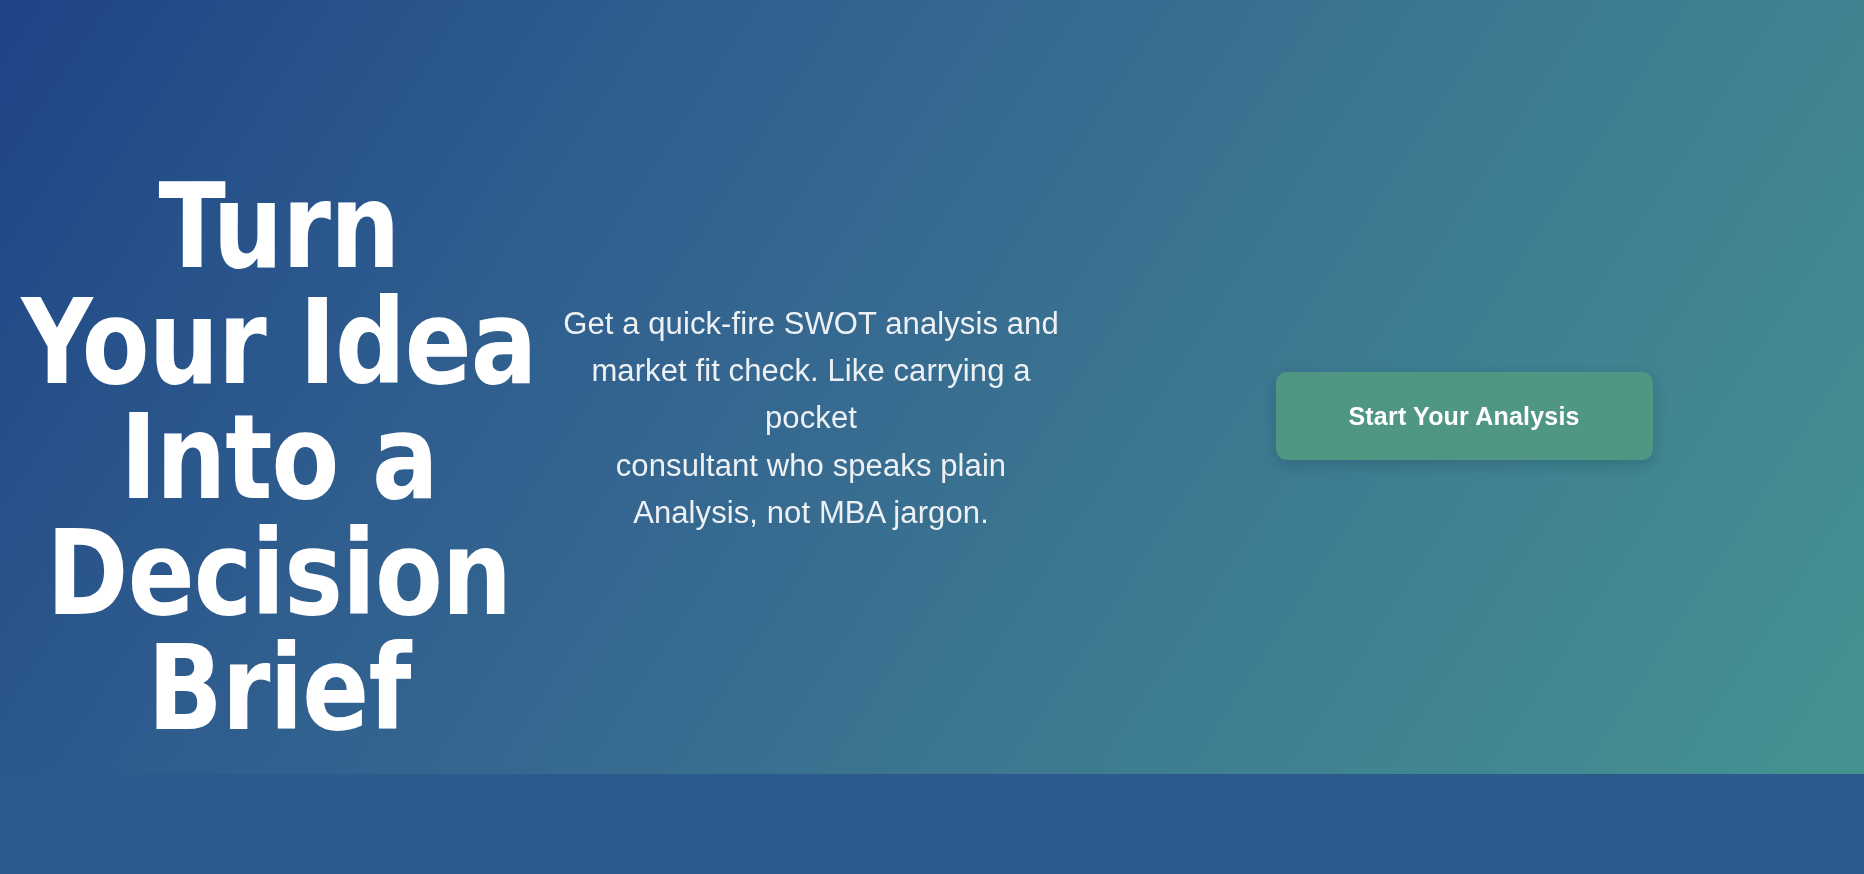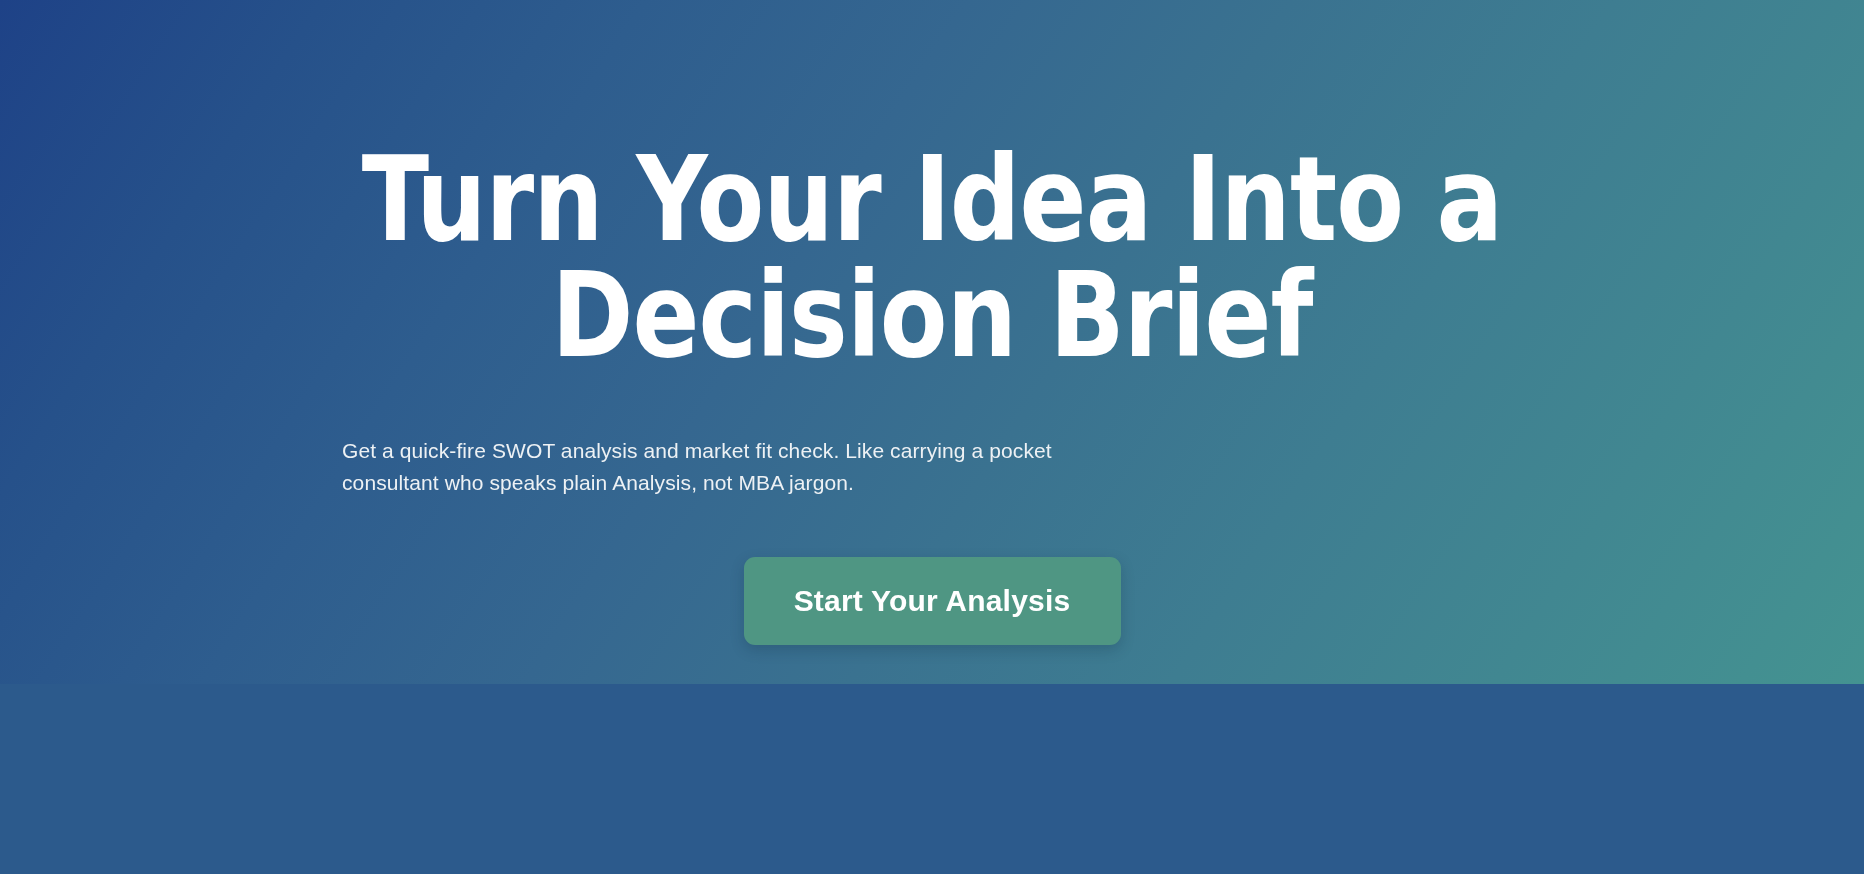--- a/index.html
+++ b/index.html
@@ -12,34 +12,33 @@
   }
 
   body {
     font-family: "Liberation Sans", "DejaVu Sans", sans-serif;
     background: #2c5a8c;
   }
 
   #hero {
     position: relative;
     width: 1864px;
-    height: 684px;
+    height: 774px;
     background-image: linear-gradient(
       123deg,
       #1e4287 0%,
       #26518a 14%,
       #2e5d8e 28%,
       #356790 42%,
       #3a7290 56%,
       #3e7d91 70%,
       #418791 84%,
       #449391 100%
     );
     display: flex;
-    flex-direction: column;
     align-items: center;
     justify-content: flex-start;
     overflow: hidden;
   }
 
   
   .headline {
     width: 1300px;
     margin-top: 142px;
     text-align: center;
@@ -54,23 +53,23 @@
   }
   .headline .hl-line {
     display: block;
     transform: scaleX(0.93);
   }
 
   
   .subtitle {
     width: 1180px;
     margin-top: 62px;
-    text-align: left;
+    text-align: center;
     color: #edf1f4;
-    font-size: 21px;
+    font-size: 31px;
     font-weight: normal;
     line-height: 1.52;
     letter-spacing: 0.1px;
   }
   .subtitle .sub-line { display: block; }
 
   
   .cta-wrap {
     margin-top: 58px;
     display: flex;
@@ -80,21 +79,21 @@
 
   .cta-button {
     width: 377px;
     height: 88px;
     border: none;
     outline: none;
     border-radius: 11px;
     background-color: #4f9683;
     color: #ffffff;
     font-family: "Liberation Sans", "DejaVu Sans", sans-serif;
-    font-size: 30px;
+    font-size: 25px;
     font-weight: bold;
     letter-spacing: 0.2px;
     cursor: pointer;
     box-shadow: 0 5px 14px rgba(12, 40, 58, 0.22);
     display: flex;
     align-items: center;
     justify-content: center;
   }
 </style>
 </head>

